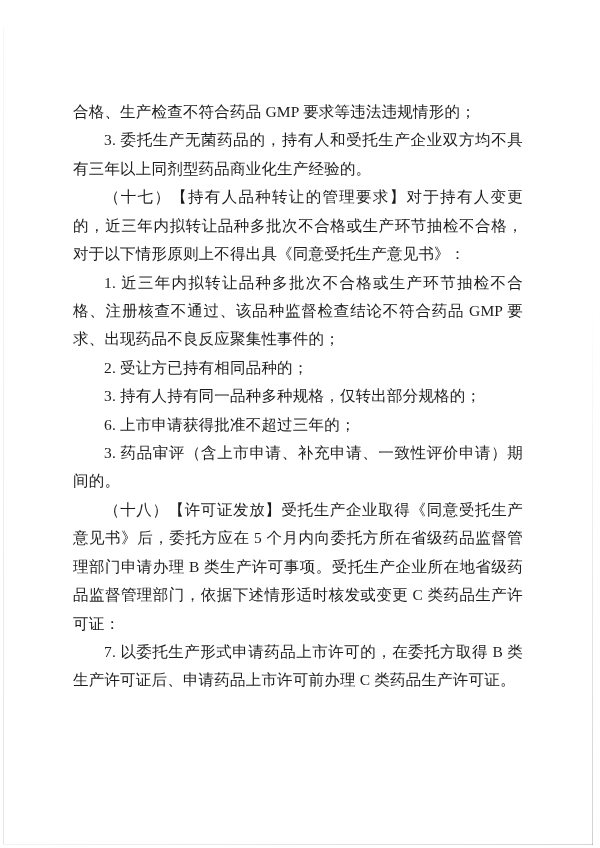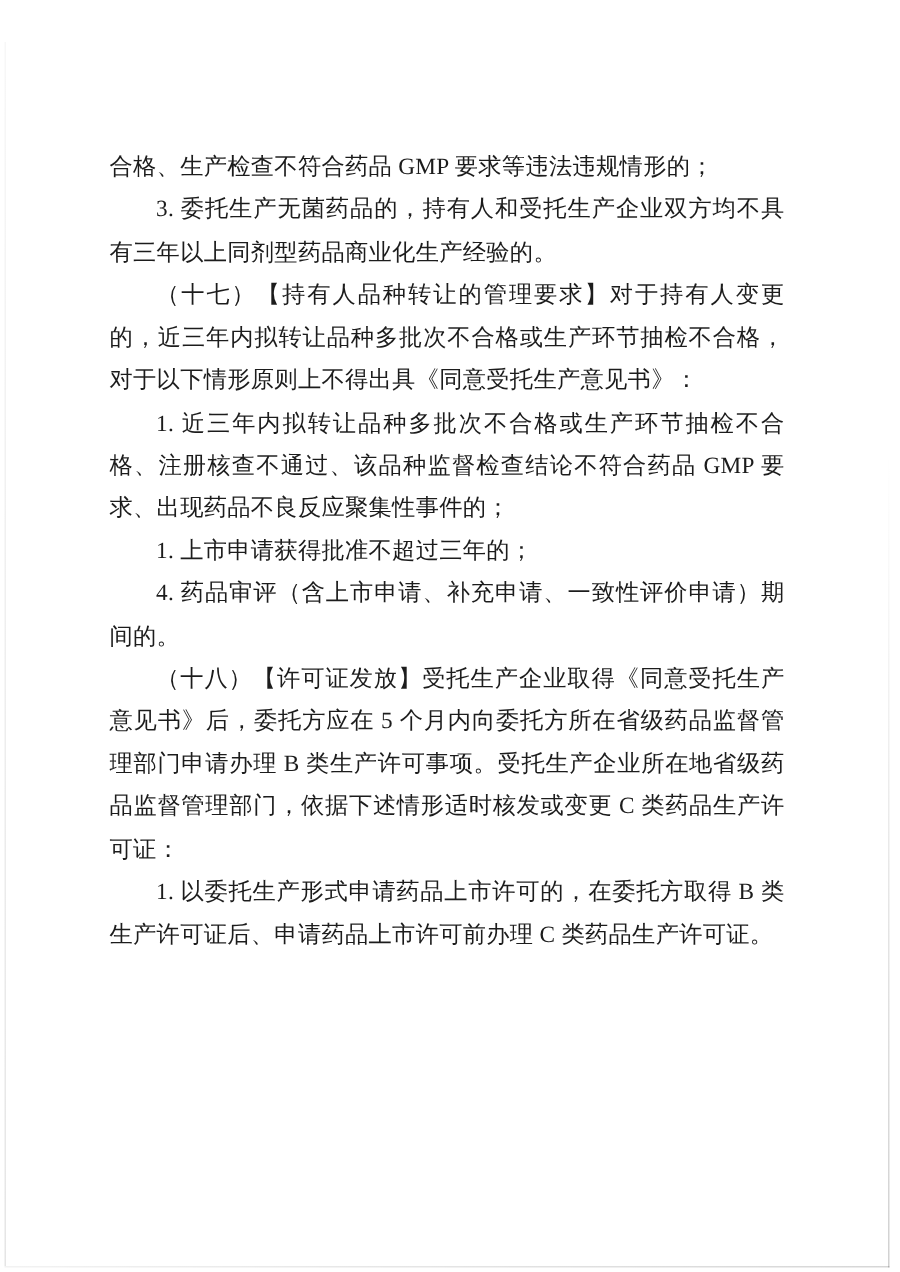--- a/index.html
+++ b/index.html
@@ -72,18 +72,20 @@
 
 <div class="page" style="background: rgb(255, 255, 255);">
   <div class="edge-left"></div>
   <div class="edge-right"></div>
   <div class="edge-bottom"></div>
   <div class="doc" style="color: rgb(28, 28, 28);">
       <p class="no-indent">合格、生产检查不符合药品 GMP 要求等违法违规情形的；</p>
       <p>3. 委托生产无菌药品的，持有人和受托生产企业双方均不具有三年以上同剂型药品商业化生产经验的。</p>
       <p>（十七）【持有人品种转让的管理要求】对于持有人变更的，近三年内拟转让品种多批次不合格或生产环节抽检不合格，对于以下情形原则上不得出具《同意受托生产意见书》：</p>
       <p>1. 近三年内拟转让品种多批次不合格或生产环节抽检不合格、注册核查不通过、该品种监督检查结论不符合药品 GMP 要求、出现药品不良反应聚集性事件的；</p>
-      <p>1. 上市申请获得批准不超过三年的；</p>
-      <p>4. 药品审评（含上市申请、补充申请、一致性评价申请）期间的。</p>
+      <p>2. 受让方已持有相同品种的；</p>
+      <p>3. 持有人持有同一品种多种规格，仅转出部分规格的；</p>
+      <p>6. 上市申请获得批准不超过三年的；</p>
+      <p>3. 药品审评（含上市申请、补充申请、一致性评价申请）期间的。</p>
       <p>（十八）【许可证发放】受托生产企业取得《同意受托生产意见书》后，委托方应在 5 个月内向委托方所在省级药品监督管理部门申请办理 B 类生产许可事项。受托生产企业所在地省级药品监督管理部门，依据下述情形适时核发或变更 C 类药品生产许可证：</p>
-      <p>1. 以委托生产形式申请药品上市许可的，在委托方取得 B 类生产许可证后、申请药品上市许可前办理 C 类药品生产许可证。</p>
+      <p>7. 以委托生产形式申请药品上市许可的，在委托方取得 B 类生产许可证后、申请药品上市许可前办理 C 类药品生产许可证。</p>
     </div>
 </div>
 
 </body></html>

